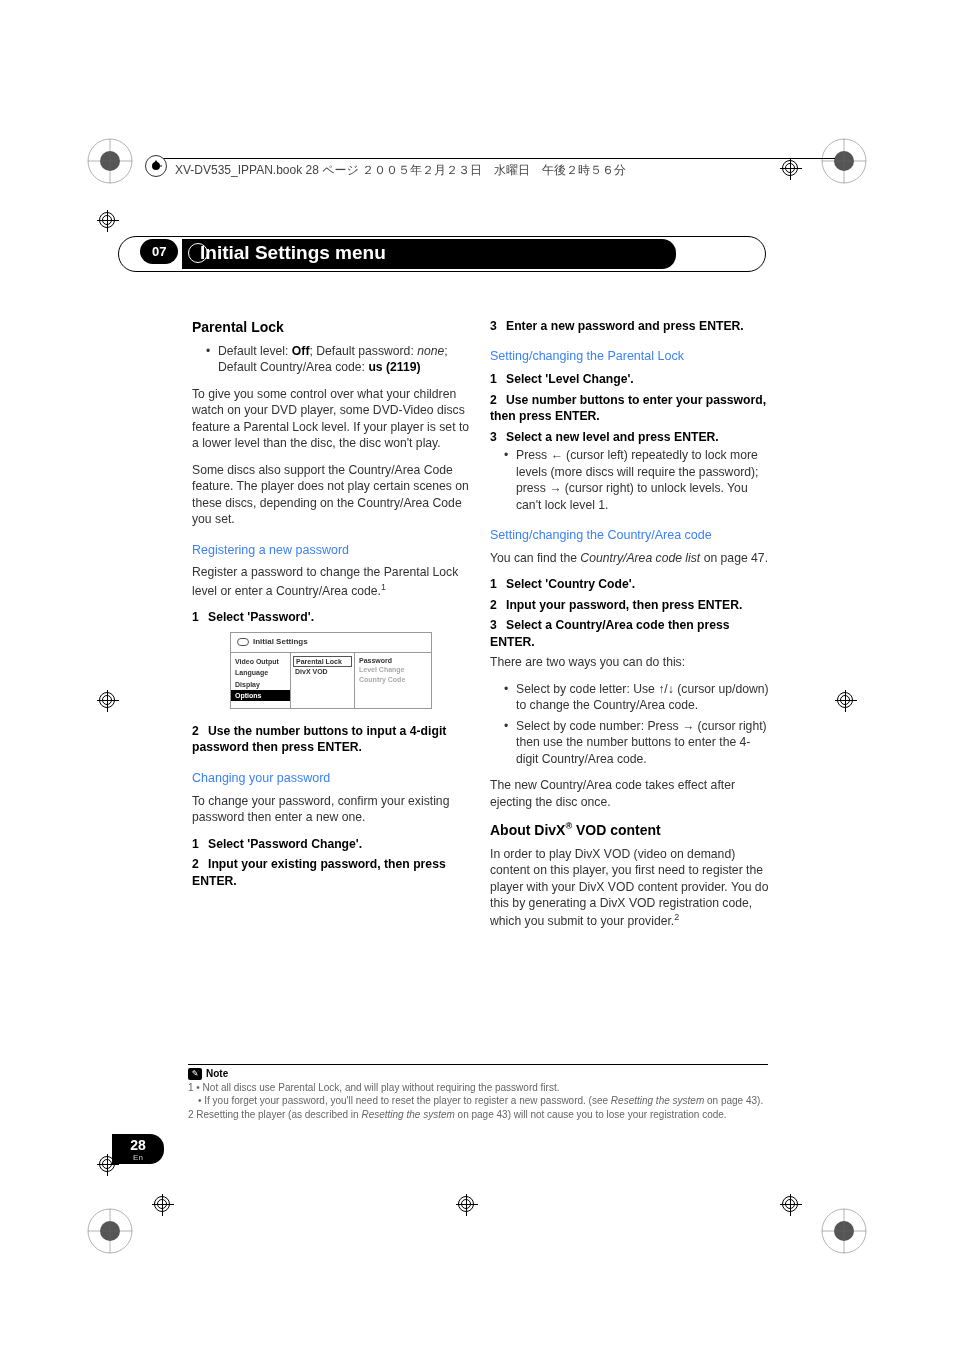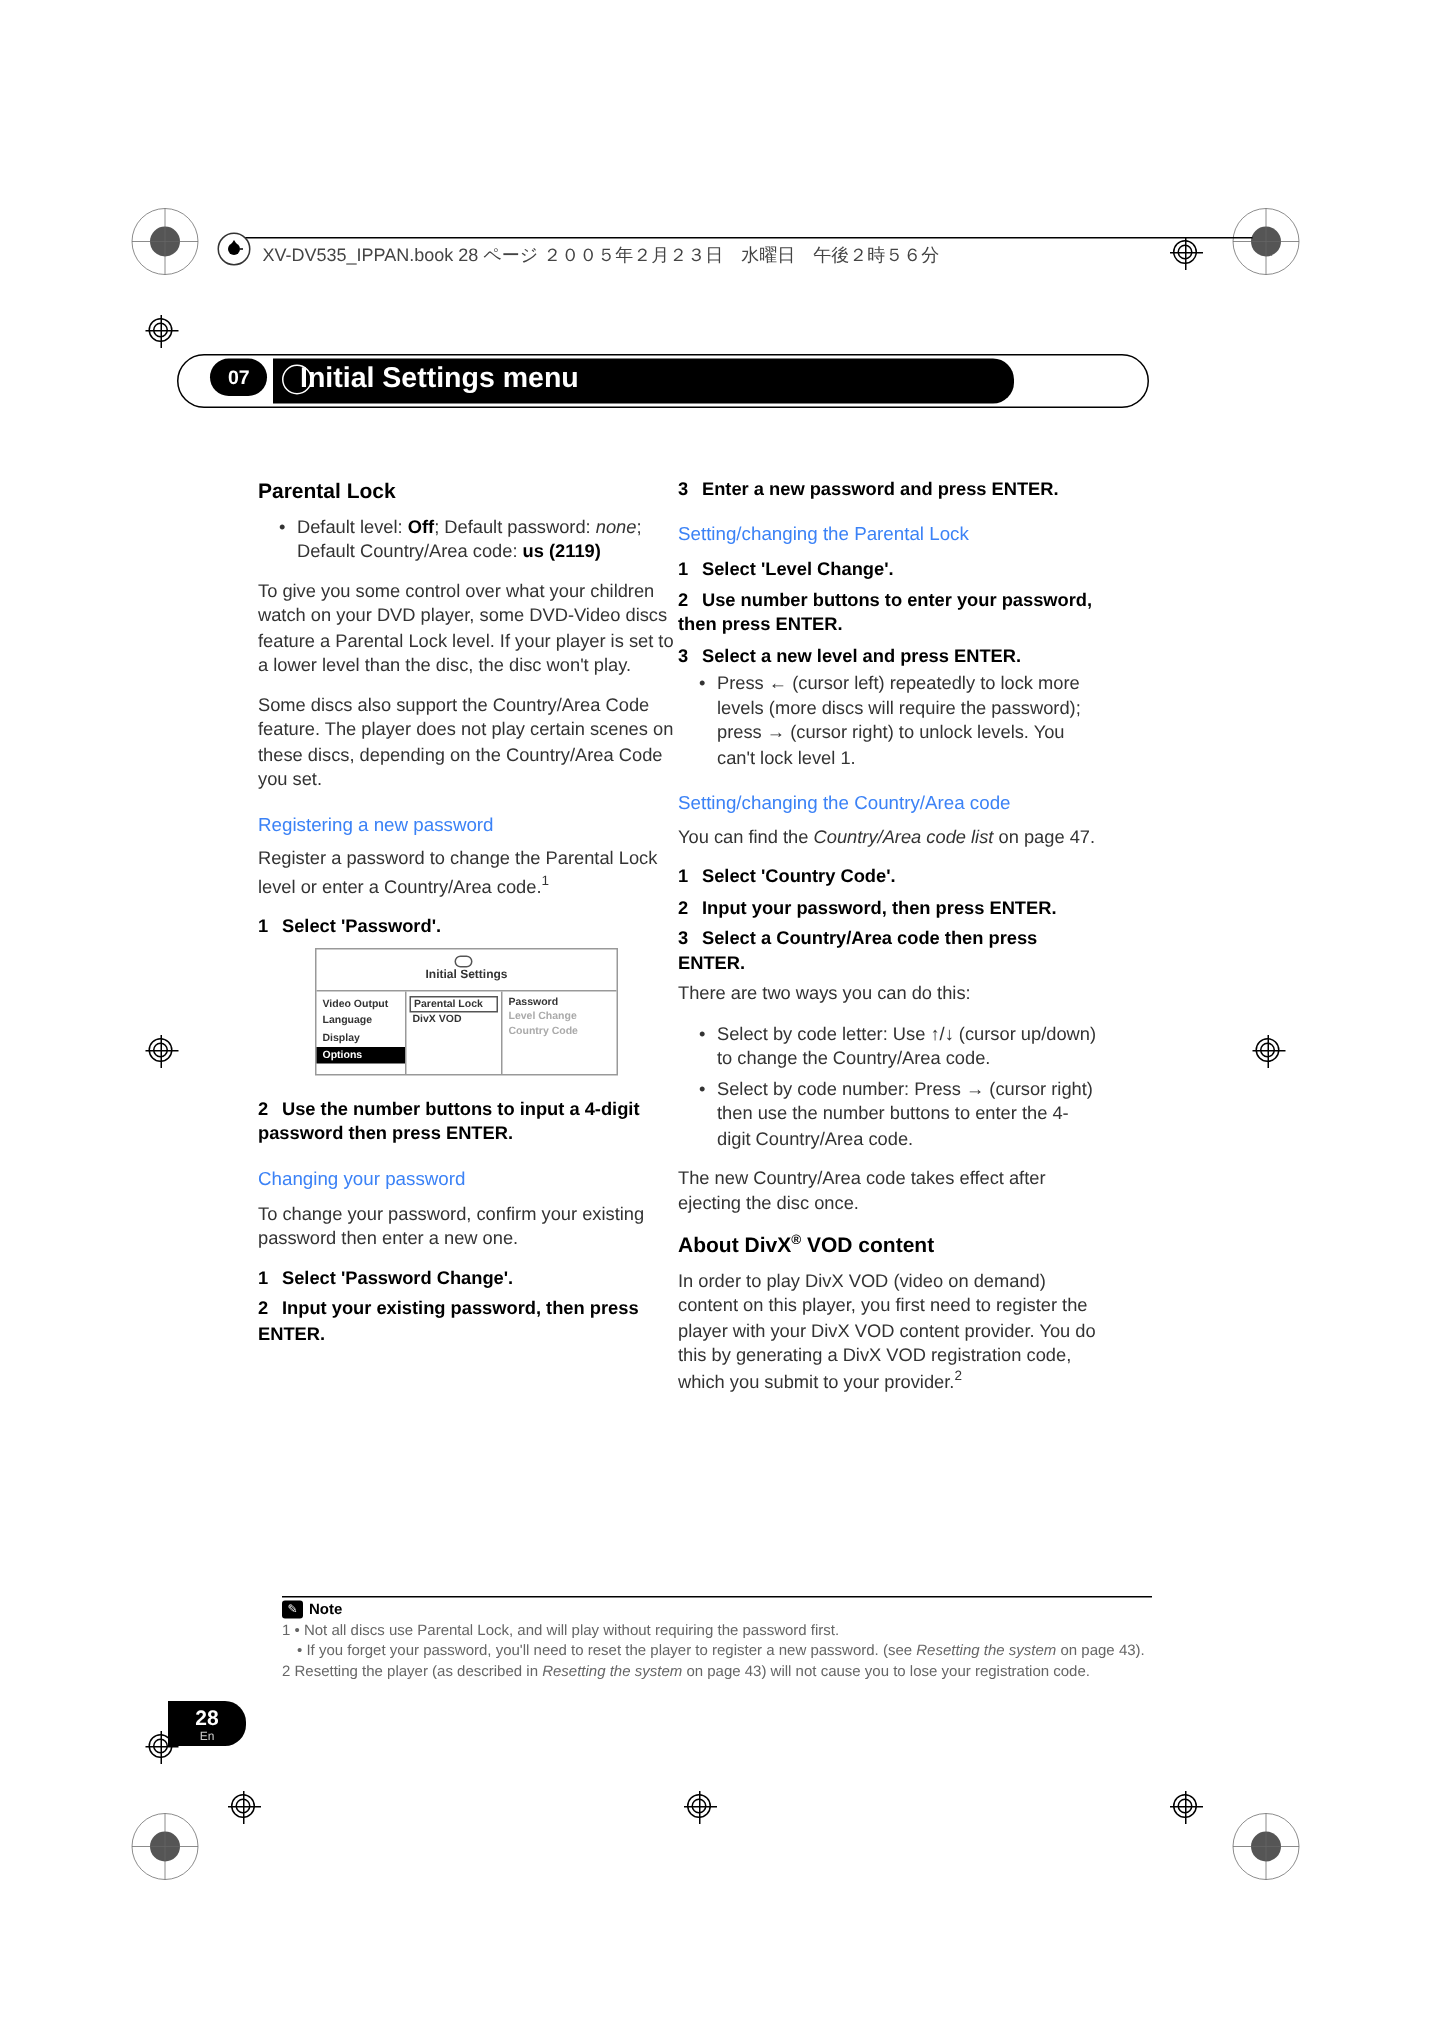--- a/index.html
+++ b/index.html
@@ -24,36 +24,36 @@
   .crosshair::before, .crosshair::after { content: ''; position: absolute; background: #000; }
   .crosshair::before { left: 10px; top: 0; width: 1px; height: 22px; }
   .crosshair::after { top: 10px; left: 0; height: 1px; width: 22px; }
   .crosshair .c1 { position: absolute; width: 16px; height: 16px; border: 0.5px solid #000; border-radius: 50%; top: 2px; left: 2px; }
   .crosshair .c2 { position: absolute; width: 10px; height: 10px; border: 0.5px solid #000; border-radius: 50%; top: 5px; left: 5px; }
   .section-outer { position: absolute; top: 236px; left: 118px; width: 648px; height: 36px; border: 1px solid #000; border-radius: 18px; }
   .section-number { position: absolute; top: 239px; left: 140px; background: #000; color: #fff; font-weight: bold; font-size: 13px; padding: 5px 12px; border-radius: 14px; z-index: 2; }
   .section-name { position: absolute; top: 239px; left: 182px; background: #000; color: #fff; font-weight: bold; font-size: 19px; padding: 3px 290px 5px 18px; border-radius: 0 14px 14px 0; }
   .section-circ { position: absolute; top: 243px; left: 188px; width: 20px; height: 20px; border: 1.5px solid #fff; border-radius: 50%; z-index: 3; }
 
-  .content { position: absolute; top: 318px; left: 172px; width: 580px; display: flex; }
+  .content { position: absolute; top: 318px; left: 192px; width: 580px; display: flex; gap: 18px; }
   .col { width: 280px; font-size: 12.2px; line-height: 1.35; color: #333; }
   .col h3 { font-size: 14px; font-weight: bold; color: #000; margin-bottom: 6px; }
   .col h4 { font-size: 12.5px; font-weight: normal; color: #3b82f6; margin-top: 14px; margin-bottom: 6px; }
   .col p { margin-bottom: 10px; }
   .col .step { font-weight: bold; color: #000; margin-bottom: 4px; }
   .col .step .num { display: inline-block; width: 16px; }
   .col ul { list-style: none; padding-left: 14px; margin-bottom: 10px; }
   .col ul li { position: relative; padding-left: 12px; margin-bottom: 4px; }
   .col ul li::before { content: '•'; position: absolute; left: 0; }
   .bold { font-weight: bold; color: #000; }
   .italic { font-style: italic; }
   .sup { vertical-align: super; font-size: 9px; }
 
   .ui-shot { border: 0.5px solid #999; width: 202px; margin: 6px 0 14px 38px; font-size: 7px; background: #fff; }
-  .ui-title { display: flex; align-items: center; padding: 4px 6px; font-weight: bold; font-size: 8px; flex-direction: column; }
+  .ui-title { display: flex; align-items: center; padding: 4px 6px; font-weight: bold; font-size: 8px; }
   .ui-title .dvd-icon { width: 12px; height: 8px; border: 0.5px solid #555; border-radius: 4px; margin-right: 4px; position: relative; }
   .ui-body { display: flex; border-top: 0.5px solid #999; }
   .ui-c1 { width: 60px; border-right: 0.5px solid #999; padding: 3px 4px; font-weight: bold; }
   .ui-c1 div { padding: 1px 0; }
   .ui-c1 .sel { background: #000; color: #fff; margin: 0 -4px; padding: 1px 4px; }
   .ui-c2 { width: 64px; border-right: 0.5px solid #999; padding: 3px 4px; font-weight: bold; }
   .ui-c2 .hl { border: 1px solid #555; padding: 0 2px; margin: 0 -2px; }
   .ui-c3 { flex: 1; padding: 3px 4px; font-weight: bold; }
   .ui-c3 .dim { color: #aaa; }
 

